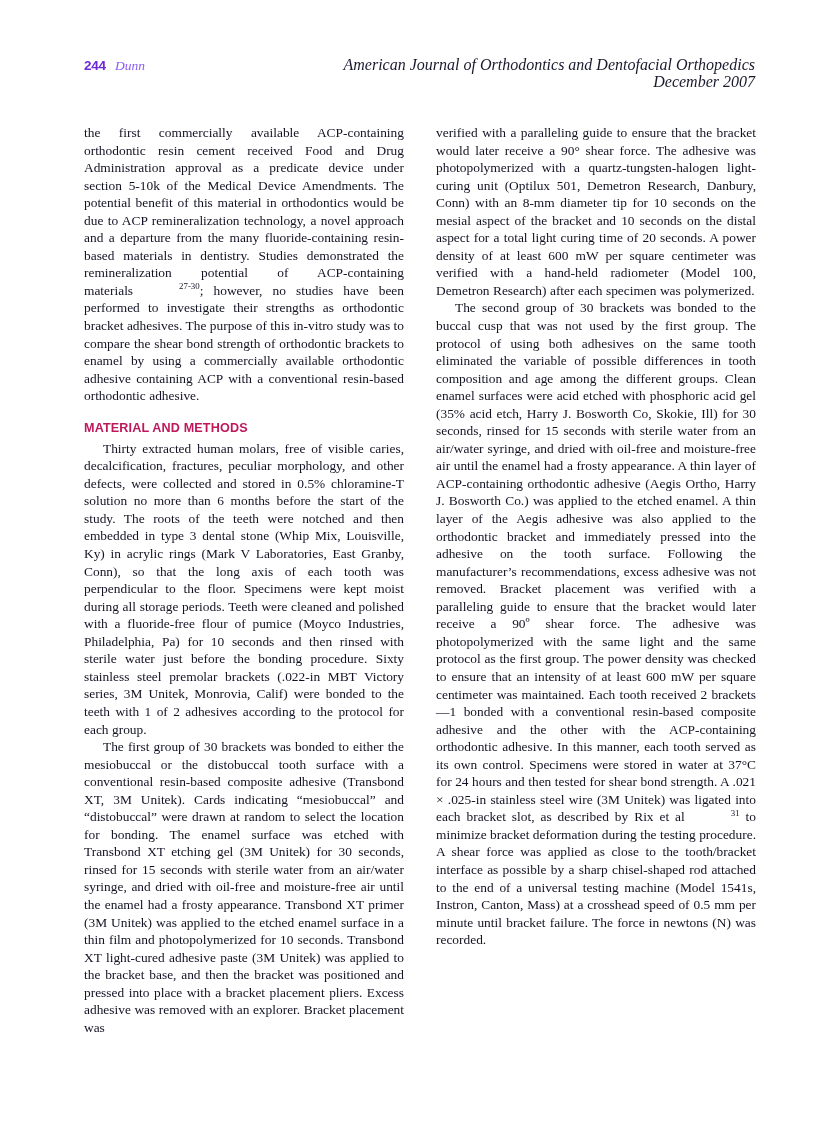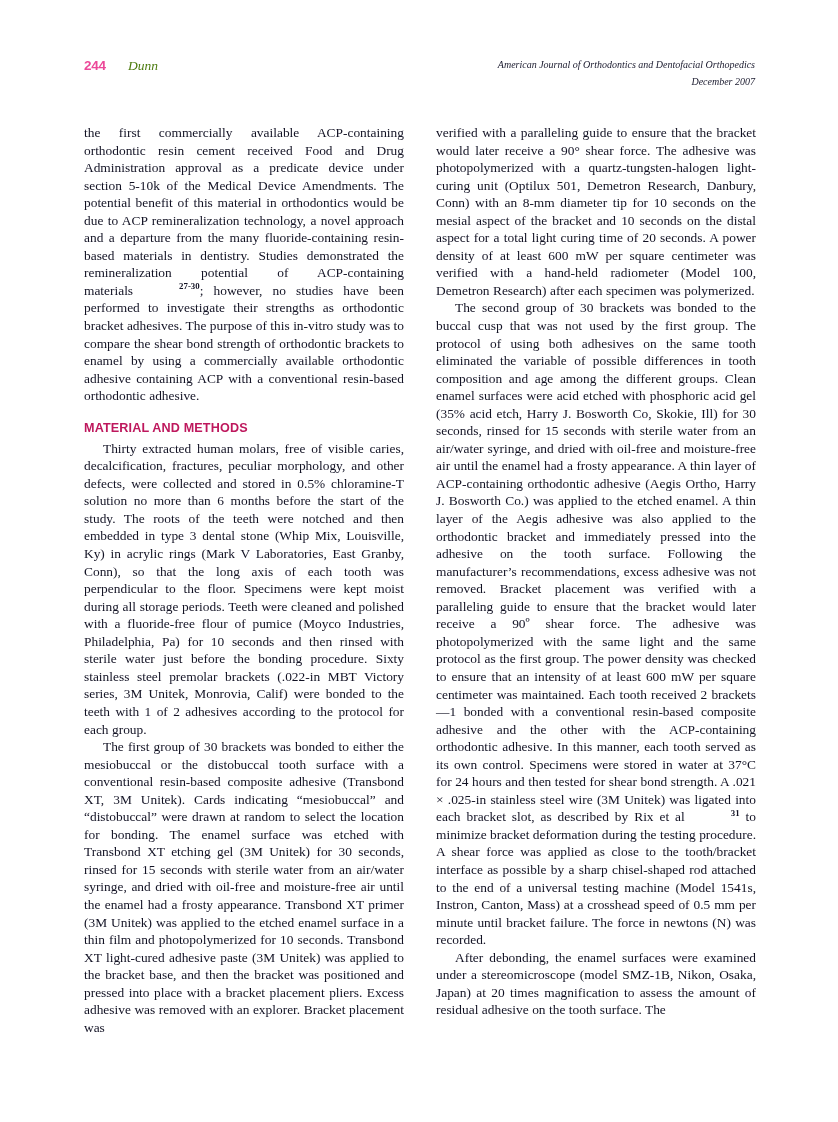--- a/index.html
+++ b/index.html
@@ -28,38 +28,38 @@
   .rh-left {
     position: absolute;
     left: 0;
     top: 0;
     white-space: nowrap;
   }
   .rh-folio {
     font-family: "Liberation Sans", sans-serif;
     font-weight: bold;
     font-size: 13.5px;
-    color: #ec4899;
+    color: #6d28d9;
     letter-spacing: -0.2px;
   }
   .rh-author {
     font-family: "Liberation Serif", serif;
     font-style: italic;
     font-size: 13.5px;
-    color: #4d7c0f;
-    margin-left: 22px;
+    color: #8b5cf6;
+    margin-left: 9px;
   }
   .rh-right {
     position: absolute;
     right: 0;
     top: 0;
     text-align: right;
     font-family: "Liberation Serif", serif;
     font-style: italic;
-    font-size: 10px;
+    font-size: 16px;
     color: #1a1a2e;
     line-height: 17px;
   }
   .rh-right div { white-space: nowrap; }
 
   
   .columns {
     position: absolute;
     top: 124px;
     left: 84px;
@@ -95,21 +95,21 @@
     font-size: 12.6px;
     letter-spacing: 0.15px;
     color: #be185d;
     text-transform: none;
   }
 
   sup {
     font-size: 0.66em;
     line-height: 0;
     vertical-align: super;
-    font-weight: bold;
+    font-weight: normal;
     margin-left: 46px;
   }
 </style>
 </head>
 <body>
 
 <div class="page">
 
   <div class="running-head">
     <div class="rh-left">
@@ -131,17 +131,16 @@
       <p class="body indent">Thirty extracted human molars, free of visible caries, decalcification, fractures, peculiar morphology, and other defects, were collected and stored in 0.5% chloramine-T solution no more than 6 months before the start of the study. The roots of the teeth were notched and then embedded in type 3 dental stone (Whip Mix, Louisville, Ky) in acrylic rings (Mark V Laboratories, East Granby, Conn), so that the long axis of each tooth was perpendicular to the floor. Specimens were kept moist during all storage periods. Teeth were cleaned and polished with a fluoride-free flour of pumice (Moyco Industries, Philadelphia, Pa) for 10 seconds and then rinsed with sterile water just before the bonding procedure. Sixty stainless steel premolar brackets (.022-in MBT Victory series, 3M Unitek, Monrovia, Calif) were bonded to the teeth with 1 of 2 adhesives according to the protocol for each group.</p>
 
       <p class="body indent">The first group of 30 brackets was bonded to either the mesiobuccal or the distobuccal tooth surface with a conventional resin-based composite adhesive (Transbond XT, 3M Unitek). Cards indicating “mesiobuccal” and “distobuccal” were drawn at random to select the location for bonding. The enamel surface was etched with Transbond XT etching gel (3M Unitek) for 30 seconds, rinsed for 15 seconds with sterile water from an air/water syringe, and dried with oil-free and moisture-free air until the enamel had a frosty appearance. Transbond XT primer (3M Unitek) was applied to the etched enamel surface in a thin film and photopolymerized for 10 seconds. Transbond XT light-cured adhesive paste (3M Unitek) was applied to the bracket base, and then the bracket was positioned and pressed into place with a bracket placement pliers. Excess adhesive was removed with an explorer. Bracket placement was</p>
     </div>
 
     <div class="col">
       <p class="body">verified with a paralleling guide to ensure that the bracket would later receive a 90° shear force. The adhesive was photopolymerized with a quartz-tungsten-halogen light-curing unit (Optilux 501, Demetron Research, Danbury, Conn) with an 8-mm diameter tip for 10 seconds on the mesial aspect of the bracket and 10 seconds on the distal aspect for a total light curing time of 20 seconds. A power density of at least 600 mW per square centimeter was verified with a hand-held radiometer (Model 100, Demetron Research) after each specimen was polymerized.</p>
 
       <p class="body indent"><span>The second group of 30 brackets was bonded to the buccal cusp that was not used by the first group. The protocol of using both adhesives on the same tooth eliminated the variable of possible differences in tooth composition and age among the different groups. Clean enamel surfaces were acid etched with phosphoric acid gel (35% acid etch, Harry J. Bosworth Co, Skokie, Ill) for 30 seconds, rinsed for 15 seconds with sterile water from an air/water syringe, and dried with oil-free and moisture-free air until the enamel had a frosty appearance. A thin layer of ACP-containing orthodontic adhesive (Aegis Ortho, Harry J. Bosworth Co.) was applied to the etched enamel. A thin layer of the Aegis adhesive was also applied to the orthodontic bracket and immediately pressed into the adhesive on the tooth surface. Following the manufacturer’s recommendations, excess adhesive was not removed. Bracket placement was verified with a paralleling guide to ensure that the bracket would later receive a 90º shear force. The adhesive was photopolymerized with the same light and the same protocol as the first group. The power density was checked to ensure that an intensity of at least 600 mW per square centimeter was maintained. Each tooth received 2 brackets—1 bonded with a conventional resin-based composite adhesive and the other with the ACP-containing orthodontic adhesive. In this manner, each tooth served as its own control. Specimens were stored in water at 37°C for 24 hours and then tested for shear bond strength. A .021 × .025-in stainless steel wire (3M Unitek) was ligated into each bracket slot, as described by Rix et al</span><sup>31</sup><span> to minimize bracket deformation during the testing procedure. A shear force was applied as close to the tooth/bracket interface as possible by a sharp chisel-shaped rod attached to the end of a universal testing machine (Model 1541s, Instron, Canton, Mass) at a crosshead speed of 0.5 mm per minute until bracket failure. The force in newtons (N) was recorded.</span></p>
 
-      <p class="body indent">After debonding, the enamel surfaces were examined under a stereomicroscope (model SMZ-1B, Nikon, Osaka, Japan) at 20 times magnification to assess the amount of residual adhesive on the tooth surface. The</p>
     </div>
 
   </div>
 </div>
 
 </body></html>

